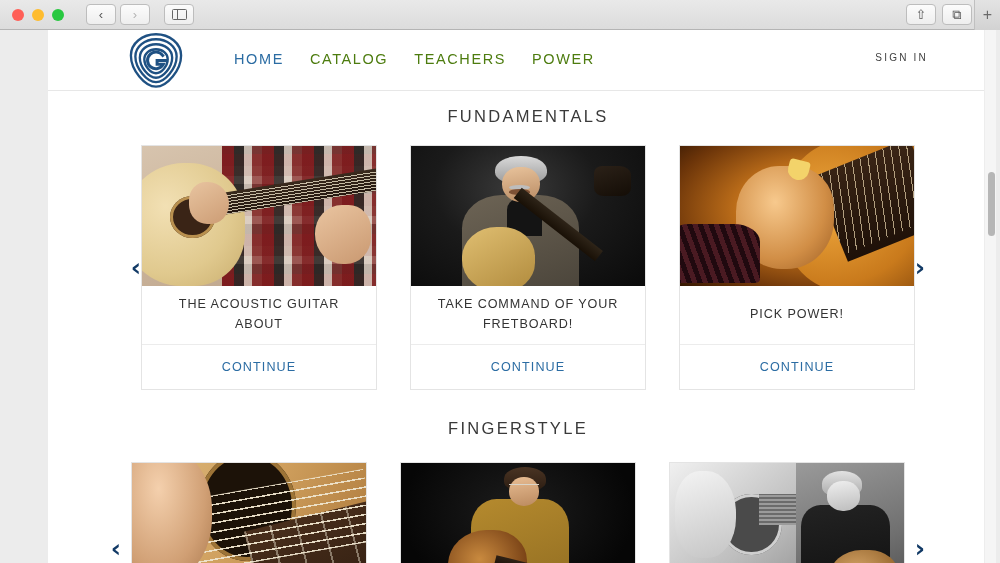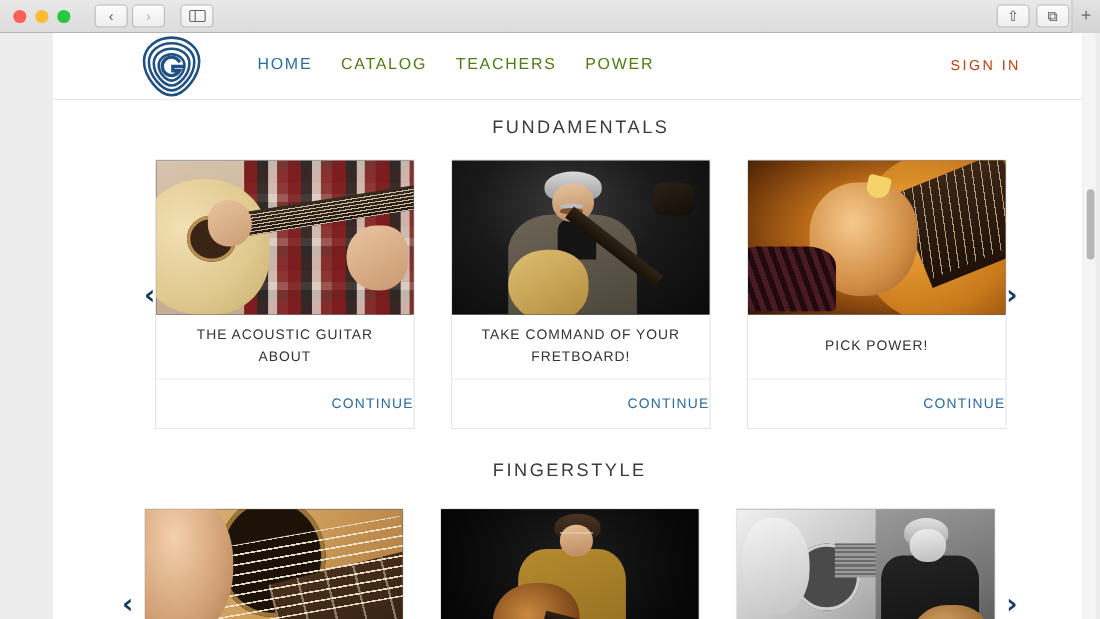--- a/index.html
+++ b/index.html
@@ -80,21 +80,21 @@
   }
   .logo { position: absolute; left: 80px; top: 2px; width: 56px; height: 58px; }
   .nav { position: absolute; left: 174px; top: 21px; display: flex; gap: 26px; margin-left: 12px; }
   .nav-link {
     font-size: 14.5px; letter-spacing: 1.6px; color: #4d7c0f;
     text-decoration: none; white-space: nowrap;
   }
   .nav-link.active { color: #2b6ca3; }
   .signin {
     position: absolute; right: 60px; top: 22px;
-    font-size: 13px; letter-spacing: 2.2px; color: #c2410c;
+    font-size: 10px; letter-spacing: 2.2px; color: #404040;
   }
 
   
   .section { position: relative; }
   .section-title {
     text-align: center; font-size: 16.5px; letter-spacing: 2.3px;
     color: #3a3a3a; font-weight: 400;
   }
   .row { position: relative; display: flex; justify-content: center; gap: 33px; }
 
@@ -109,21 +109,21 @@
     background: #222;
   }
   .card-title-wrap {
     height: 59px; display: flex; align-items: center; justify-content: center;
     padding: 0 12px; border-bottom: 1px solid #ececec;
   }
   .card-title {
     text-align: center; font-size: 12.6px; letter-spacing: 0.9px;
     color: #333; line-height: 1.55;
   }
-  .card-action { height: 44px; display: flex; align-items: center; justify-content: flex-end; }
+  .card-action { height: 44px; display: flex; align-items: center; justify-content: center; }
   .continue-link {
     font-size: 12.6px; letter-spacing: 1.1px; color: #2b6ca3; text-decoration: none;
   }
 
   .arrow {
     position: absolute; top: 50%; transform: translateY(-50%);
     width: 24px; height: 24px; color: #123a66;
     font-size: 25px; line-height: 24px; text-align: center;
     font-family: "DejaVu Sans", sans-serif; font-weight: bold;
   }

